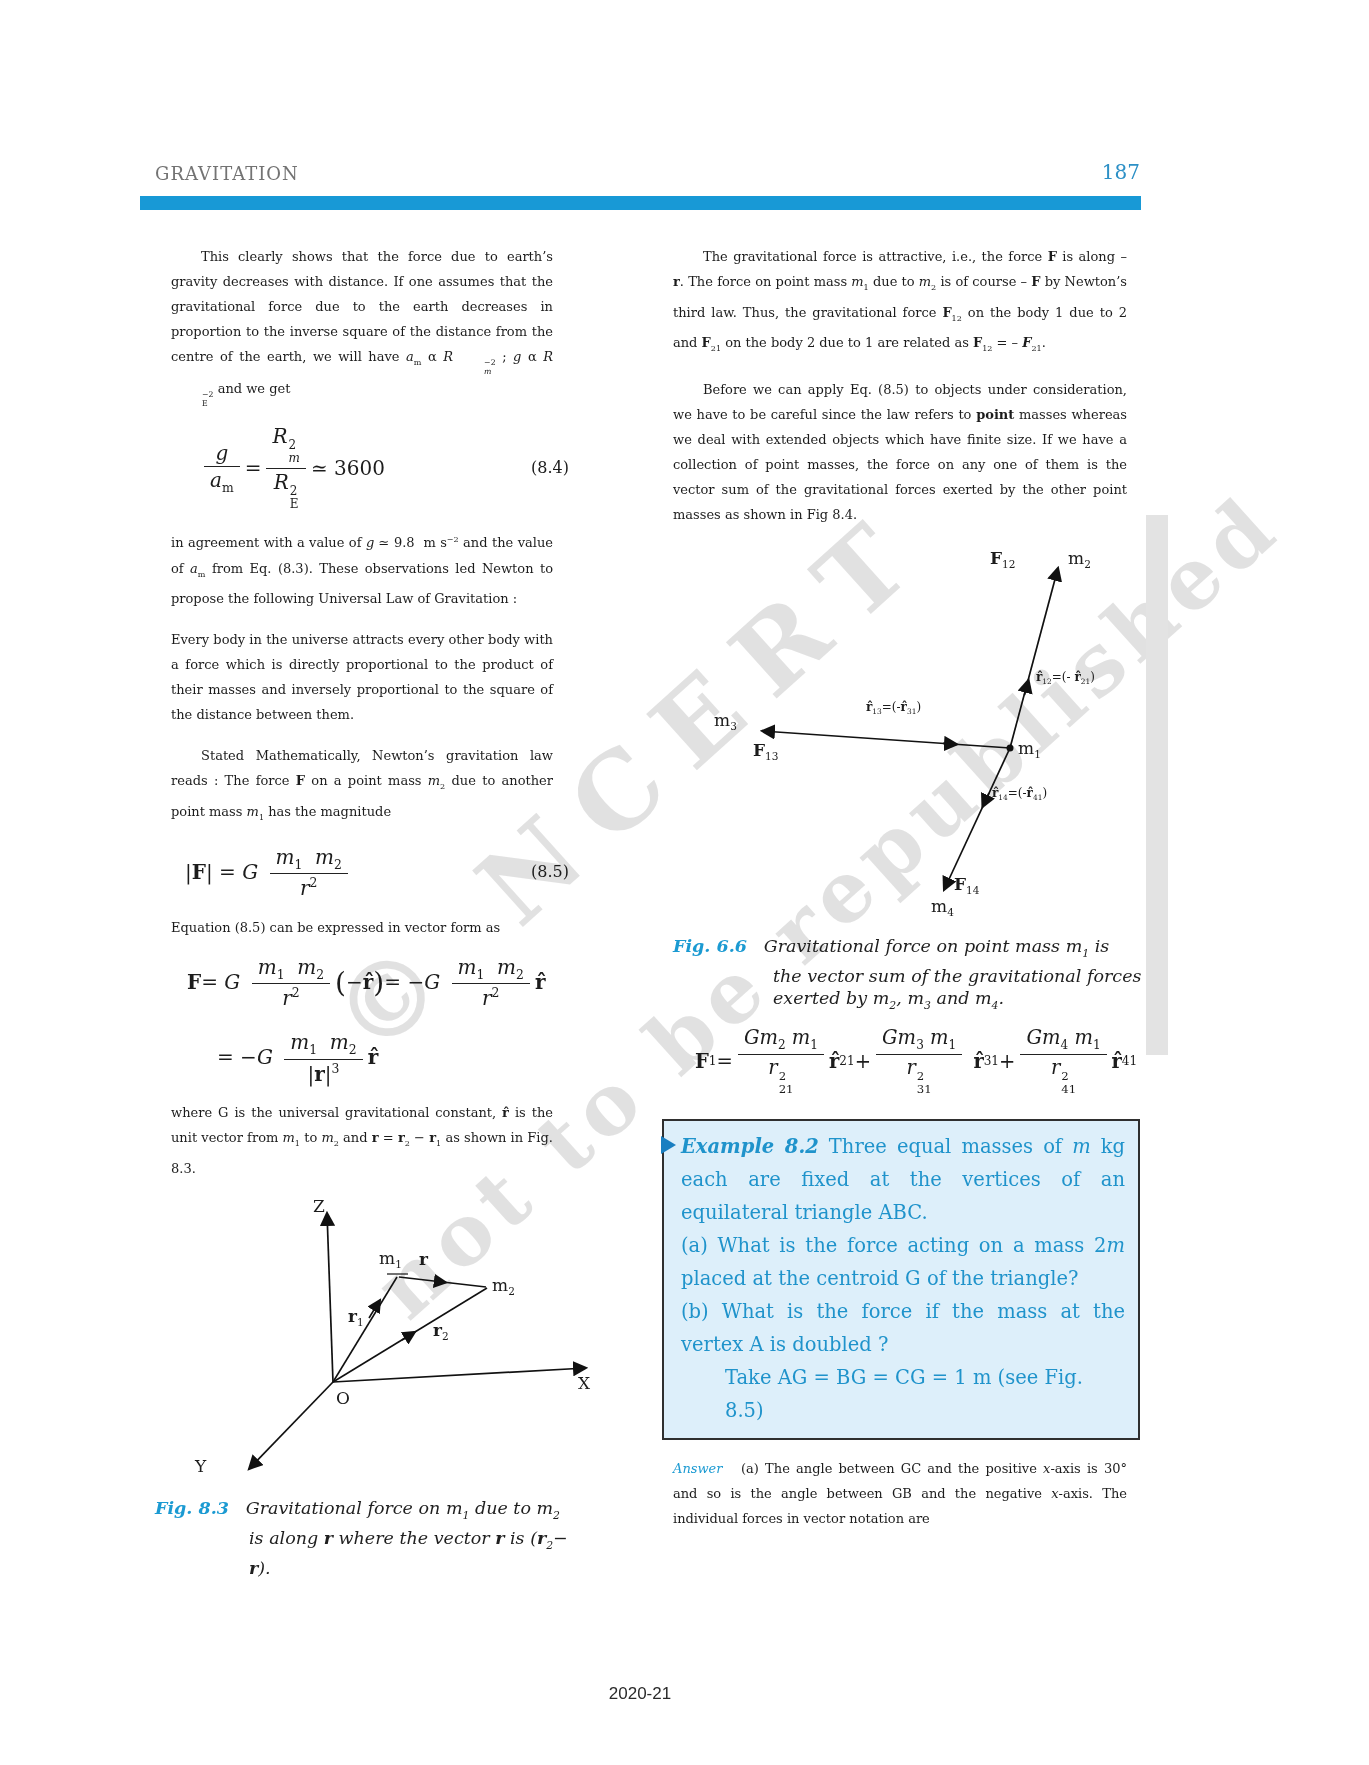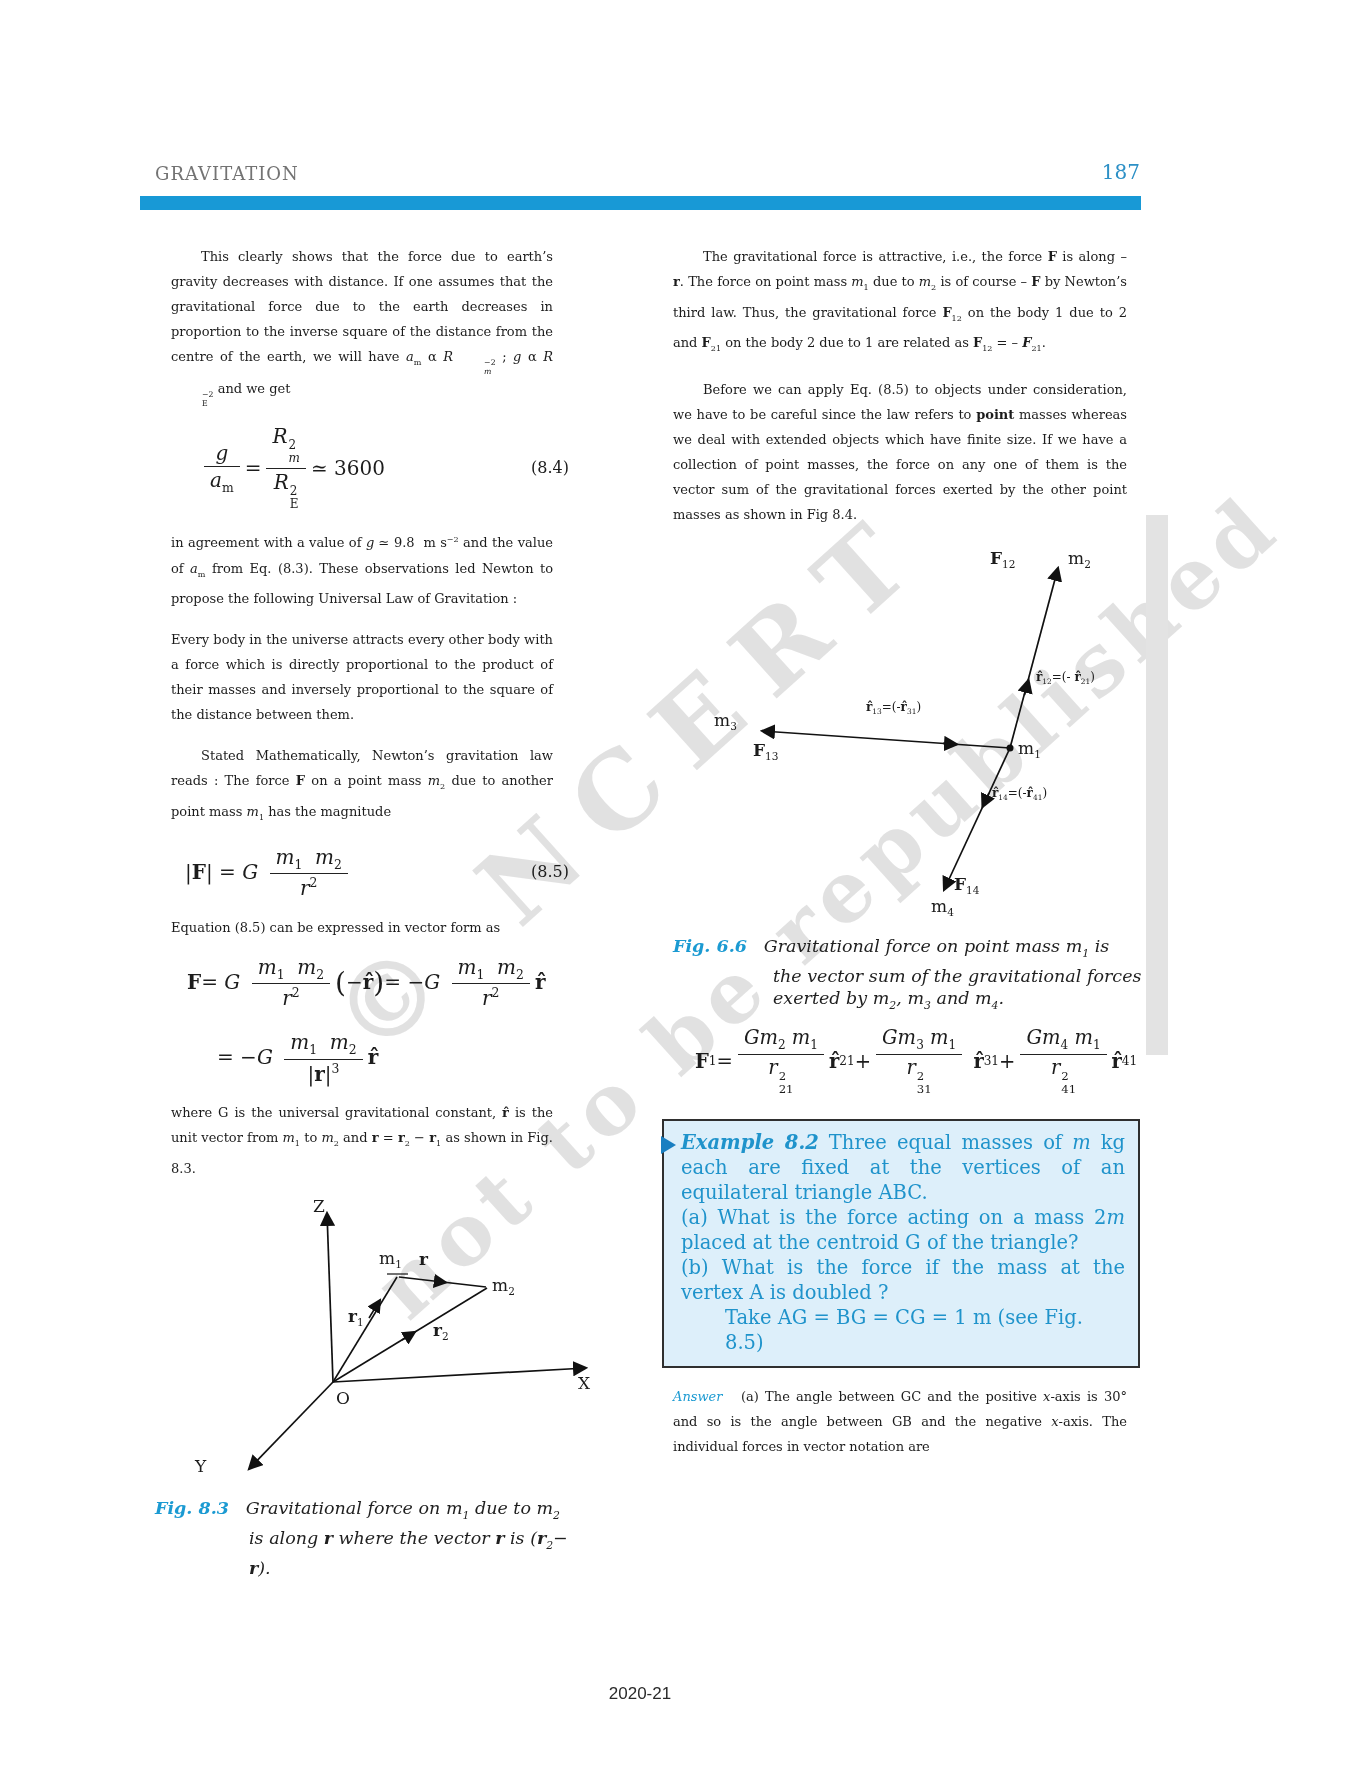--- a/index.html
+++ b/index.html
@@ -41,21 +41,21 @@
   .fig-canvas svg{position:absolute;left:0;top:0}
   .flabel{position:absolute;font-size:17px;line-height:1.1;white-space:nowrap}
   .flabel.small{font-size:12px}
   .fig-caption{font-size:17.5px;font-style:italic;line-height:22.5px;color:#1f1f1f;text-align:left}
   .fig-label{color:#1b9ad2;font-weight:bold}
   .hang83{padding-left:94px;text-indent:-94px;margin-top:4px}
   .hang84{padding-left:100px;text-indent:-100px;margin-left:16px;margin-top:10px}
   
   .example-box{position:relative;margin:22px 0 0 5px;width:478px;box-sizing:border-box;
     border:2px solid #2f2f2f;background:#ddeffa;padding:9px 13px 11px 17px;
-    color:#1f93cb;font-size:19.5px;line-height:25px}
+    color:#1f93cb;font-size:19.5px;line-height:33px}
   .example-box .bline{text-align:justify}
   .example-box .take{padding-left:44px;text-align:left}
   .ex-marker{position:absolute;left:-3px;top:15px;width:0;height:0;
     border-top:9px solid transparent;border-bottom:9px solid transparent;border-left:15px solid #1a7fc1}
   .answer{margin-top:16px}
   .answer-label{color:#1b9ad2;font-weight:normal;font-style:italic}
 </style>
 </head>
 <body>
 

